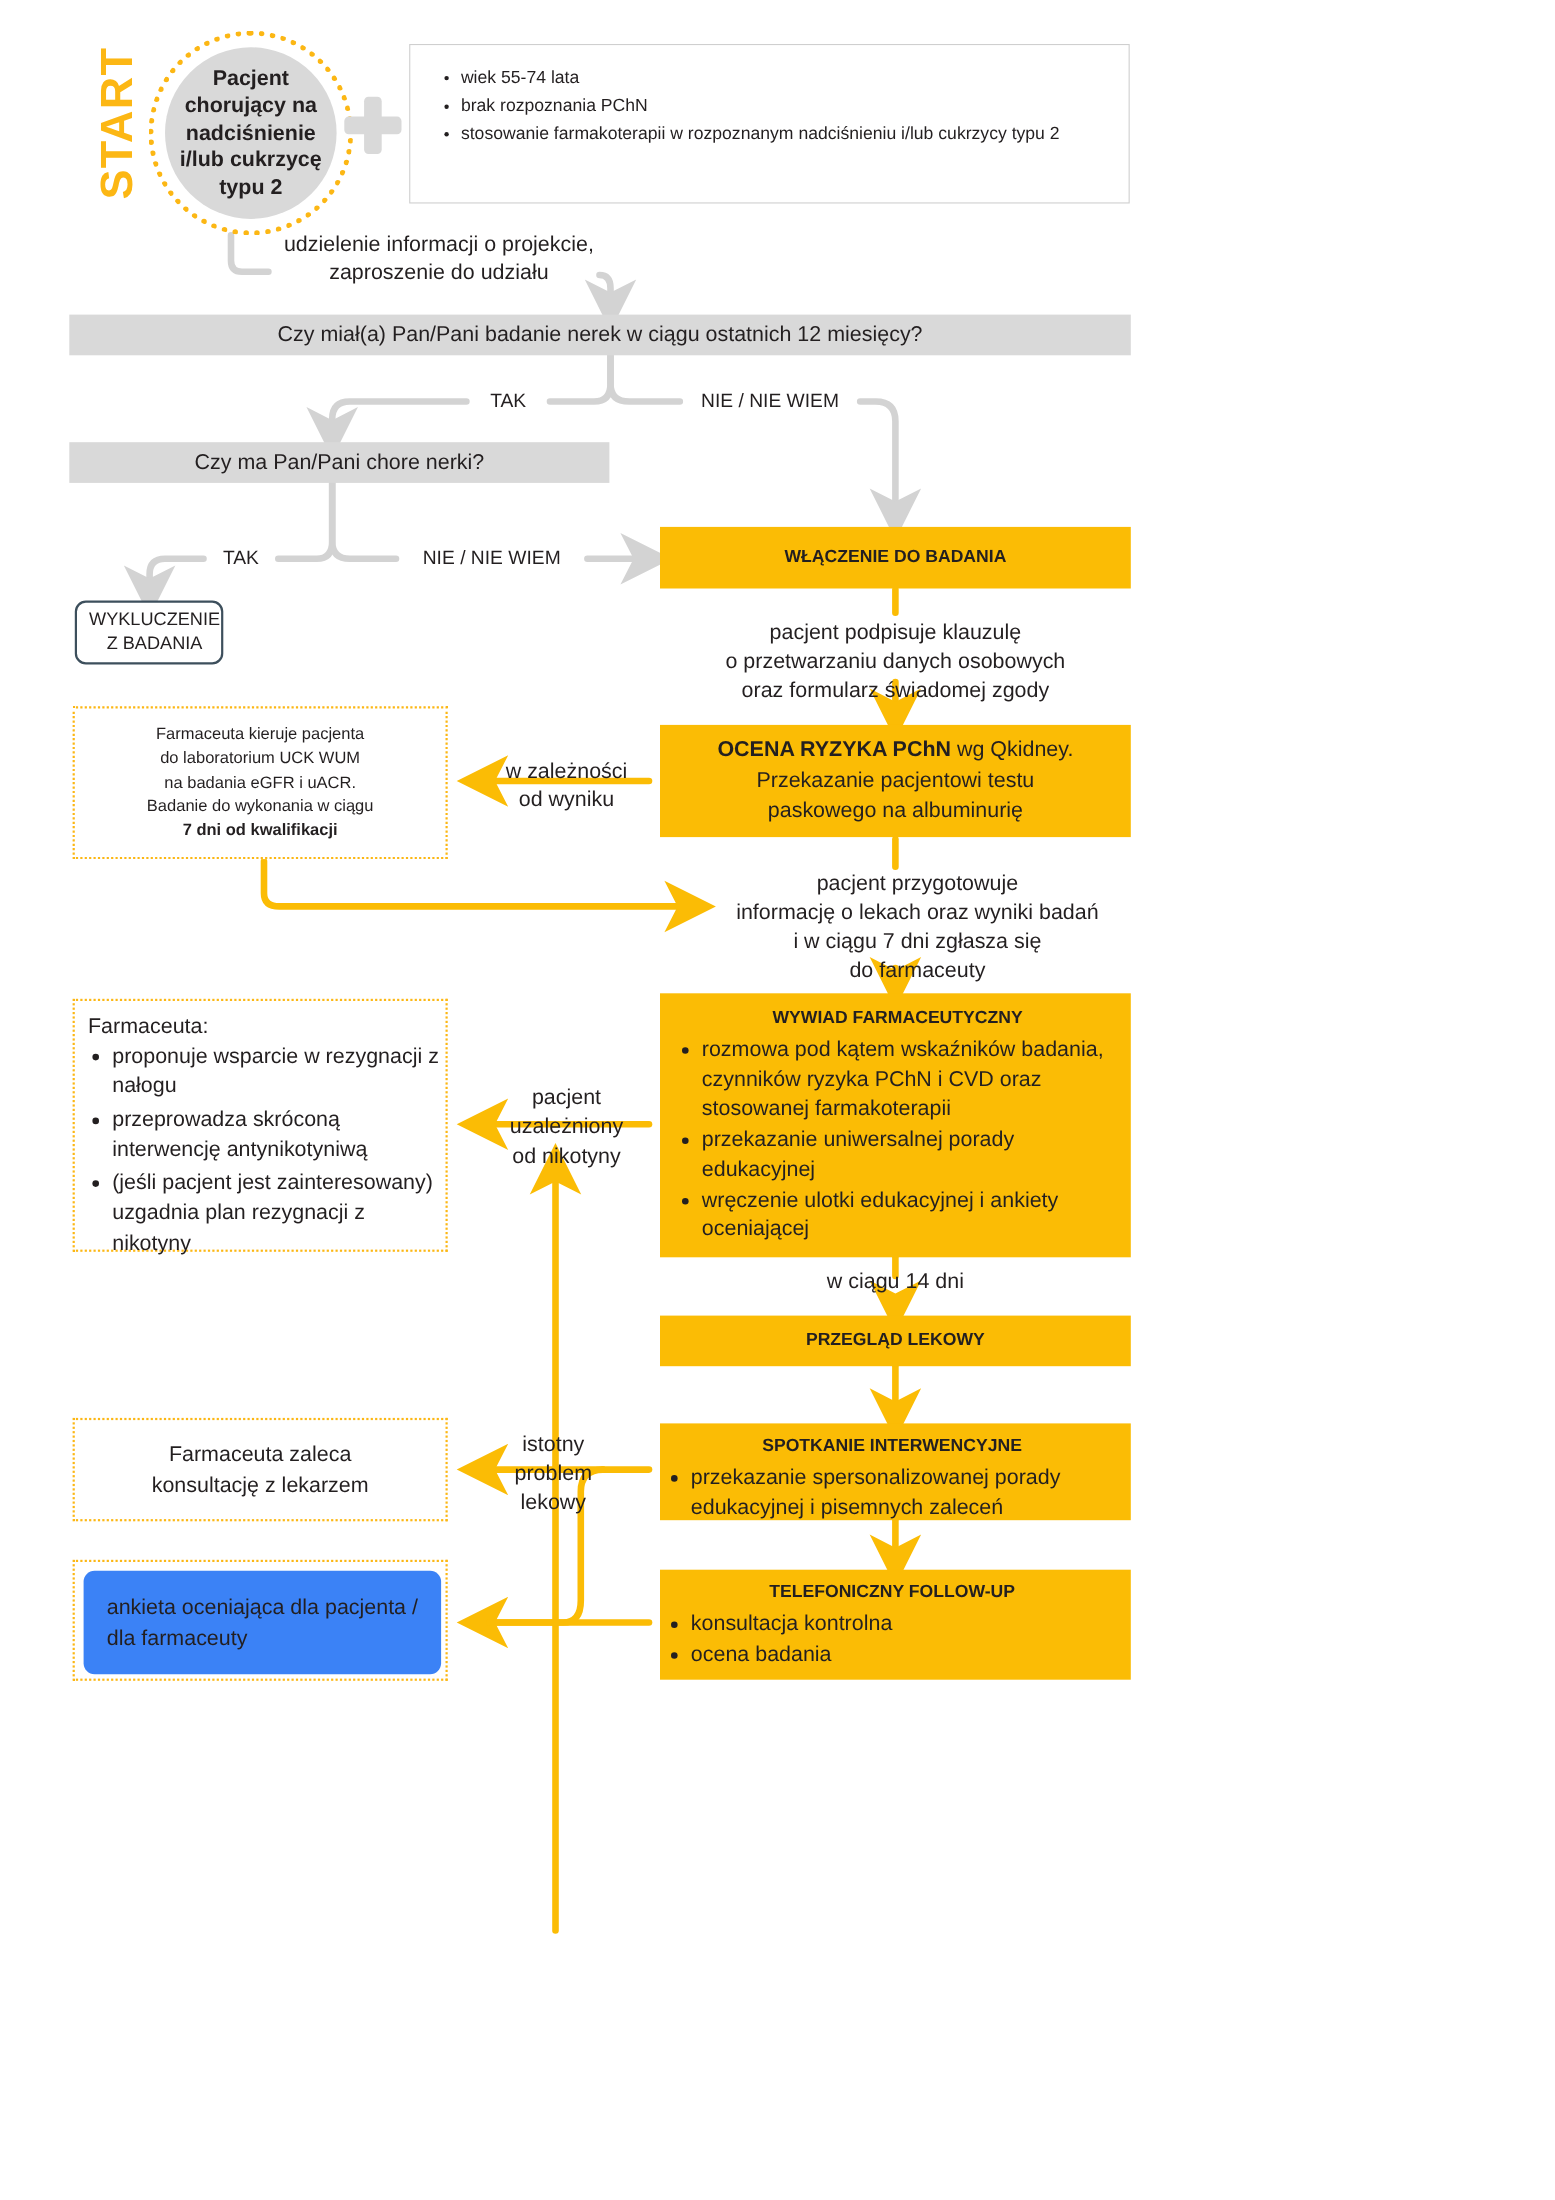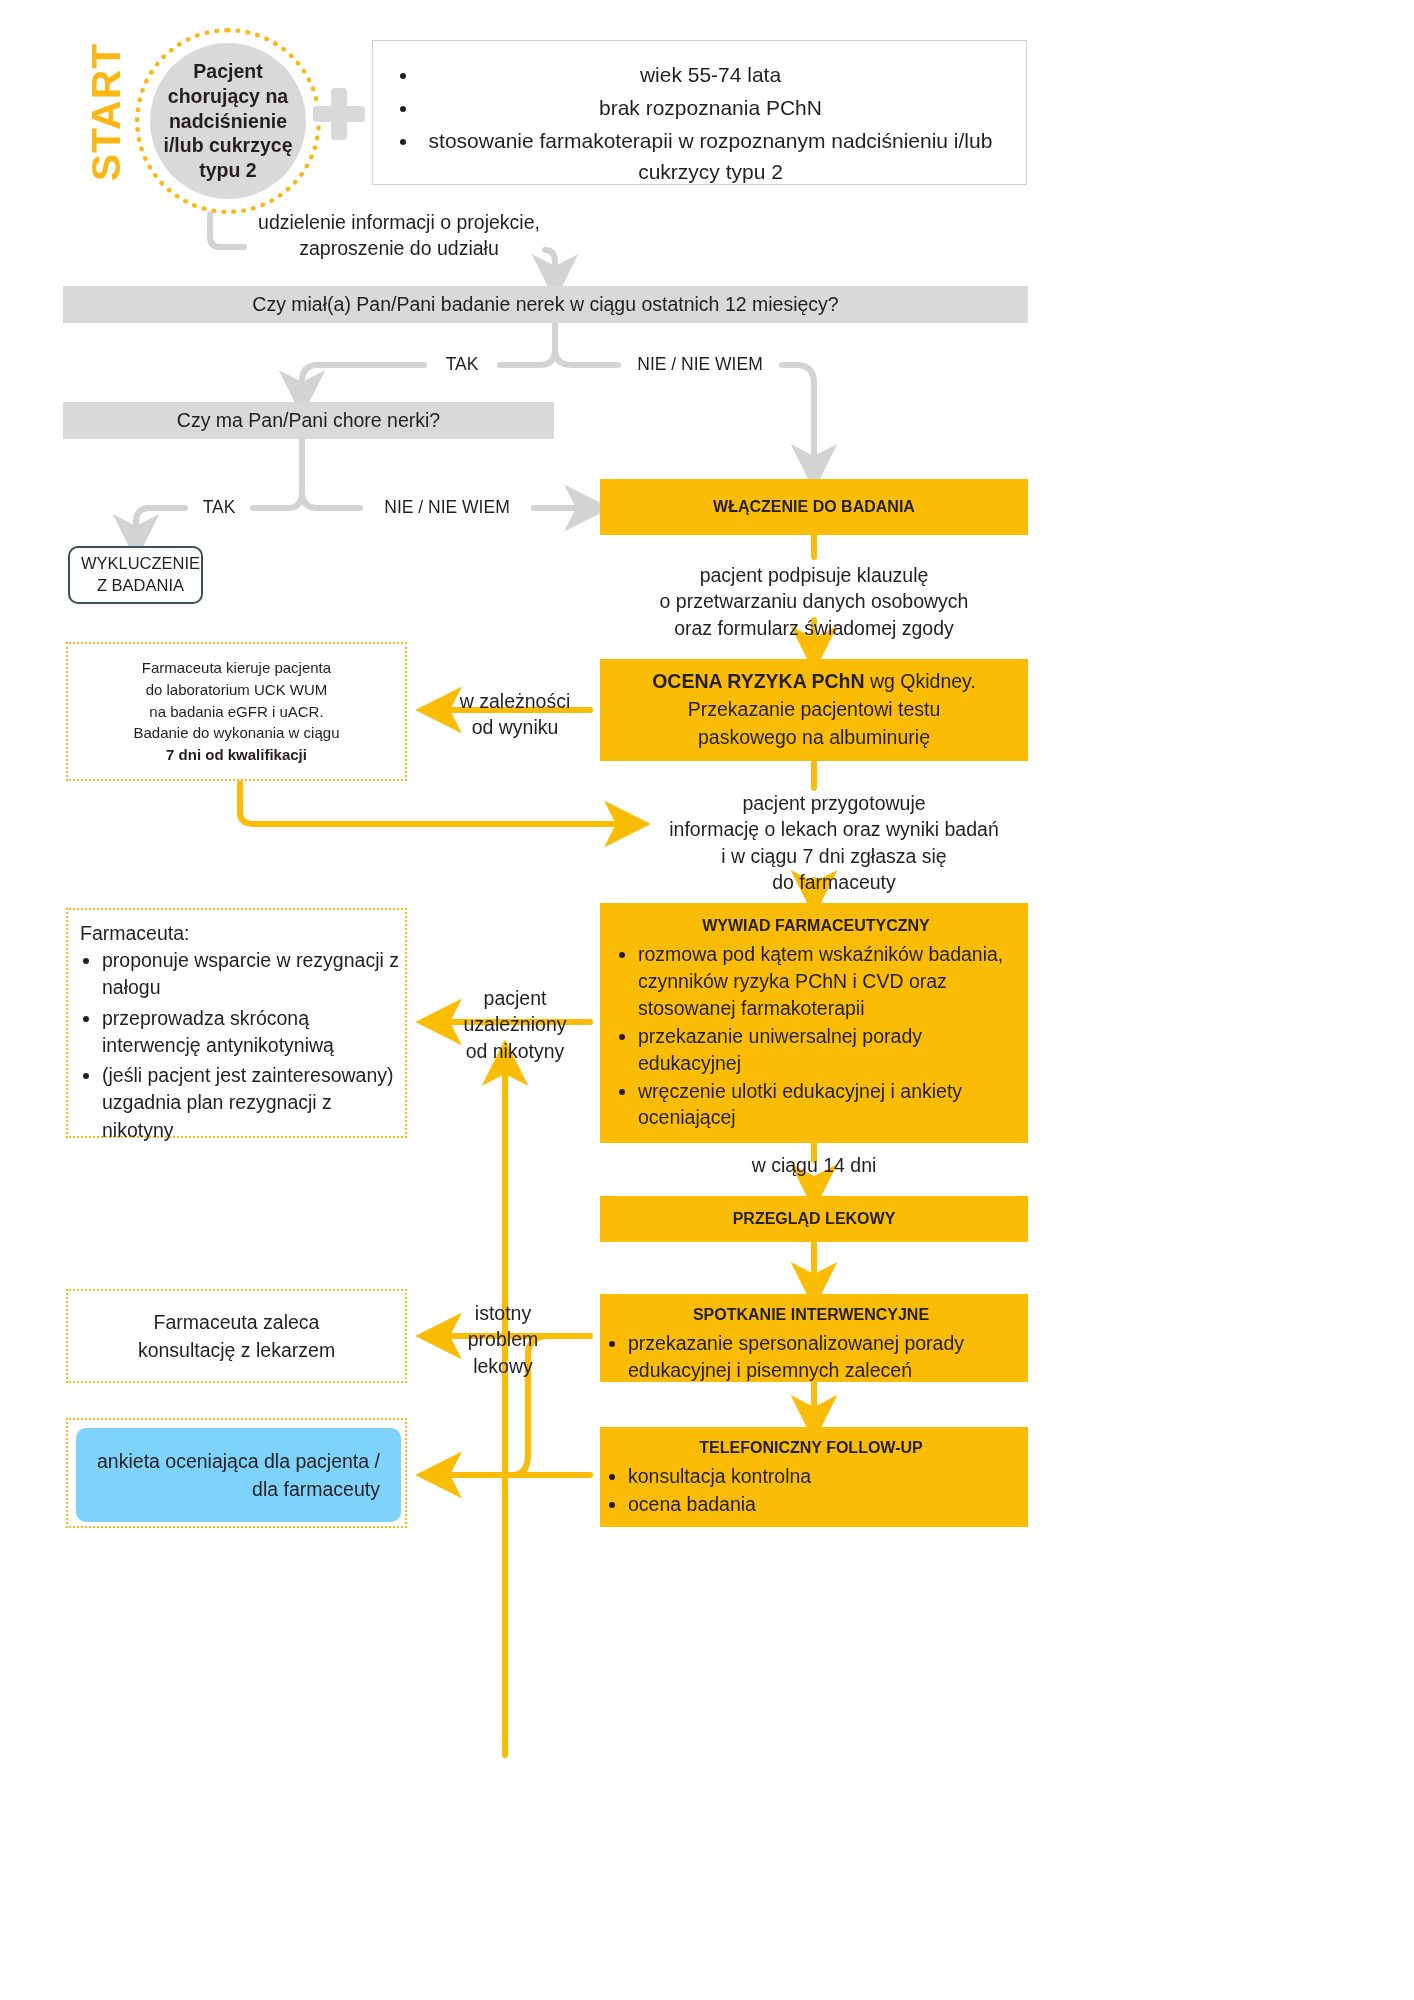--- a/index.html
+++ b/index.html
@@ -37,21 +37,21 @@
   #plus-icon i.h{left:0;top:18px;width:52px;height:16px;}
   #plus-icon i.v{left:18px;top:0;width:16px;height:52px;}
 
   
   #criteria-box{
     position:absolute;left:372px;top:40px;width:655px;height:145px;
     border:1.6px solid #cfcfcf;box-sizing:border-box;
     padding:18px 24px 0 24px;
   }
   #criteria-box ul{margin:0;padding-left:22px;}
-  #criteria-box li{font-size:21px;line-height:1.48;margin:0 0 2px 0;text-align:center;}
+  #criteria-box li{font-size:16px;line-height:1.48;margin:0 0 2px 0;}
 
   
   .qbar{
     position:absolute;background:#d9d9d9;display:flex;align-items:center;
     justify-content:center;font-size:19.5px;color:#231f20;box-sizing:border-box;
   }
   #q1{left:63px;top:286px;width:965px;height:37px;}
   #q2{left:63px;top:402px;width:491px;height:37px;}
 
   
@@ -102,22 +102,22 @@
   #box-farmaceuta ul{margin:2px 0 0 0;padding-left:26px;}
   #box-farmaceuta li{font-size:19.5px;line-height:1.4;margin-bottom:3px;}
   #box-zaleca{
     left:66px;top:1289px;width:341px;height:94px;
     display:flex;align-items:center;justify-content:center;text-align:center;
     font-size:19.5px;line-height:1.45;
   }
   #box-ankieta-wrap{left:66px;top:1418px;width:341px;height:110px;}
   #box-ankieta{
     position:absolute;left:8px;top:8px;width:325px;height:94px;
-    background:#7dd3fc;border-radius:10px;
-    display:flex;align-items:center;justify-content:center;text-align:right;
+    background:#3b82f6;border-radius:10px;
+    display:flex;align-items:center;justify-content:center;text-align:left;
     font-size:19.5px;line-height:1.45;box-sizing:border-box;padding:0 8px;
   }
 </style>
 </head>
 <body>
 
 <div class="stage">
 
   <svg class="links" viewBox="0 0 1414 2000">
     <defs>

